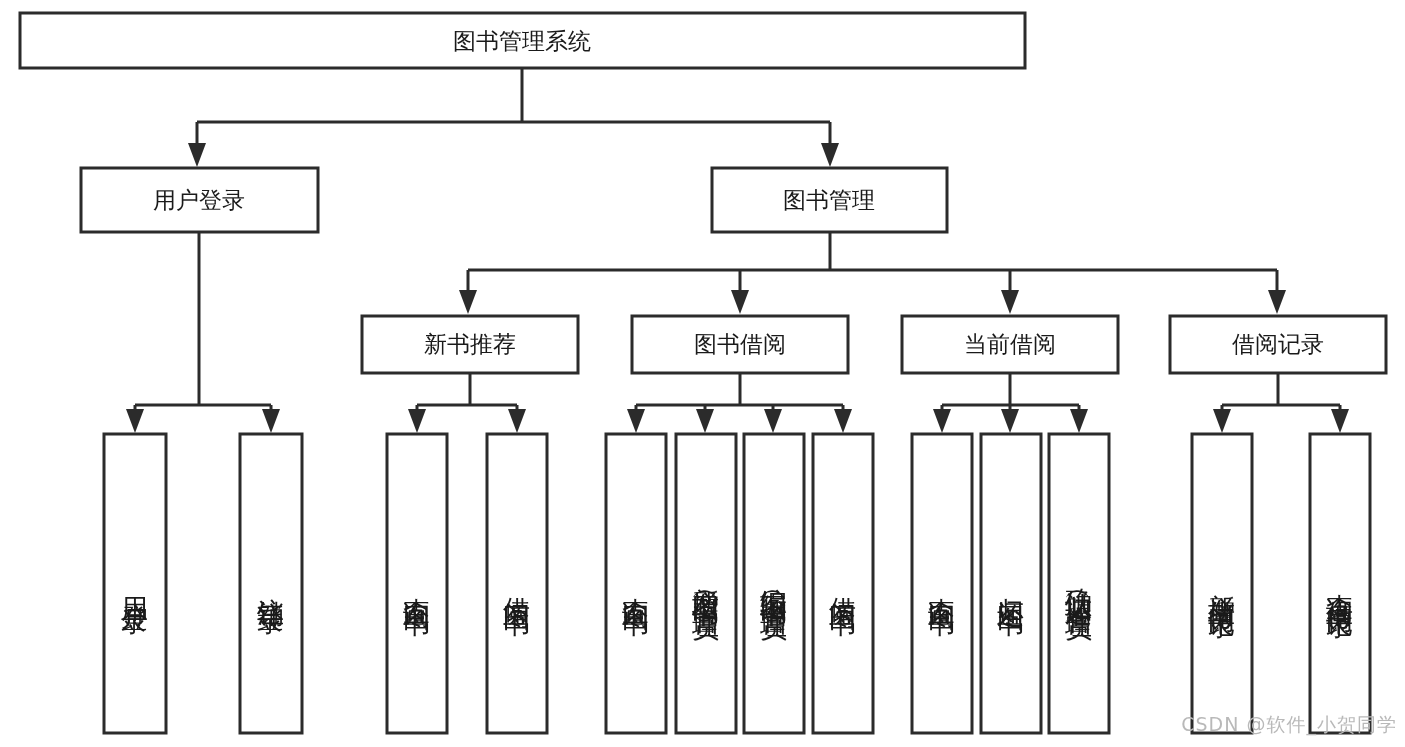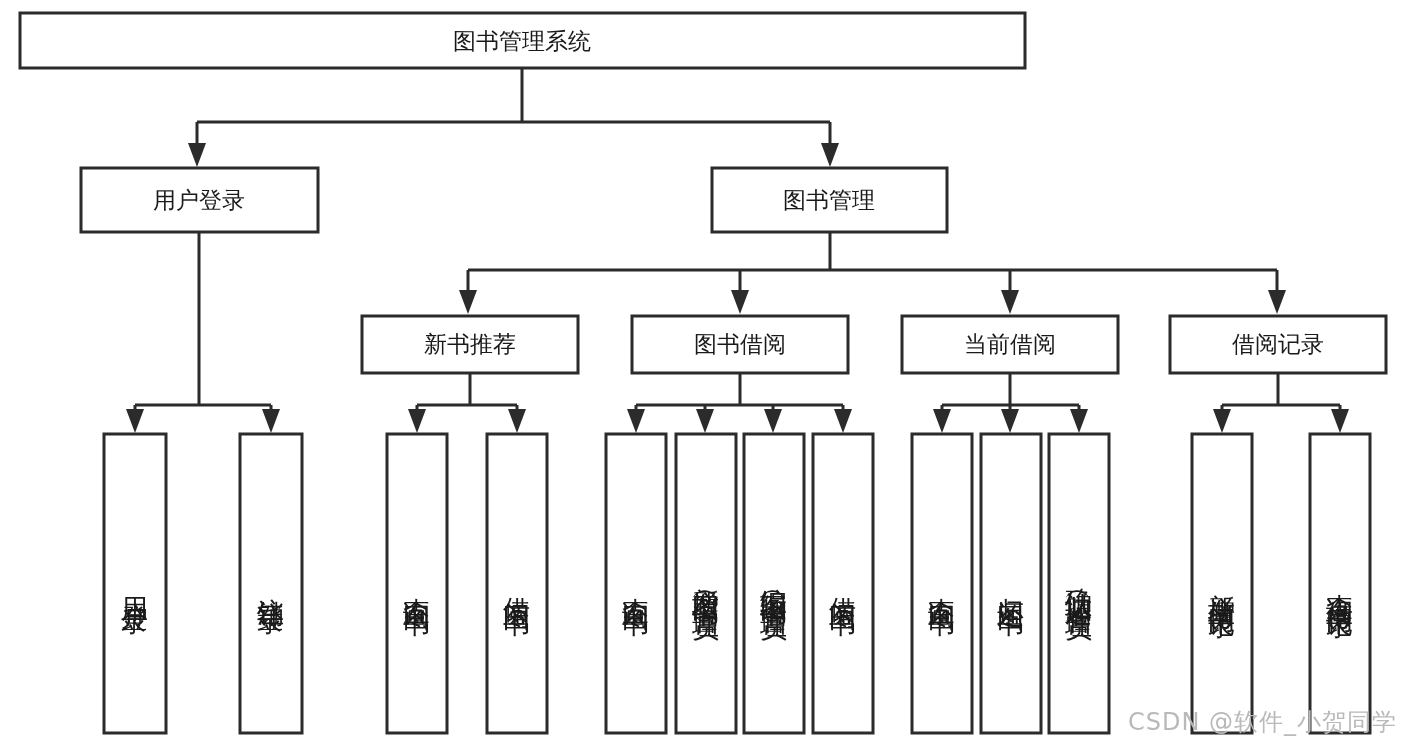--- a/index.html
+++ b/index.html
@@ -62,21 +62,21 @@
     display: flex;
     align-items: center;
     justify-content: center;
     pointer-events: none;
   }
   .watermark {
     position: absolute;
     right: 8px;
     bottom: 6px;
     font-family: "DejaVu Sans", "Liberation Sans", sans-serif;
-    font-size: 24px;
+    font-size: 19px;
     color: #b9b9b9;
     letter-spacing: 1px;
     white-space: nowrap;
   }
 </style>
 </head>
 <body>
 
 <div id="diagram-root">
 

